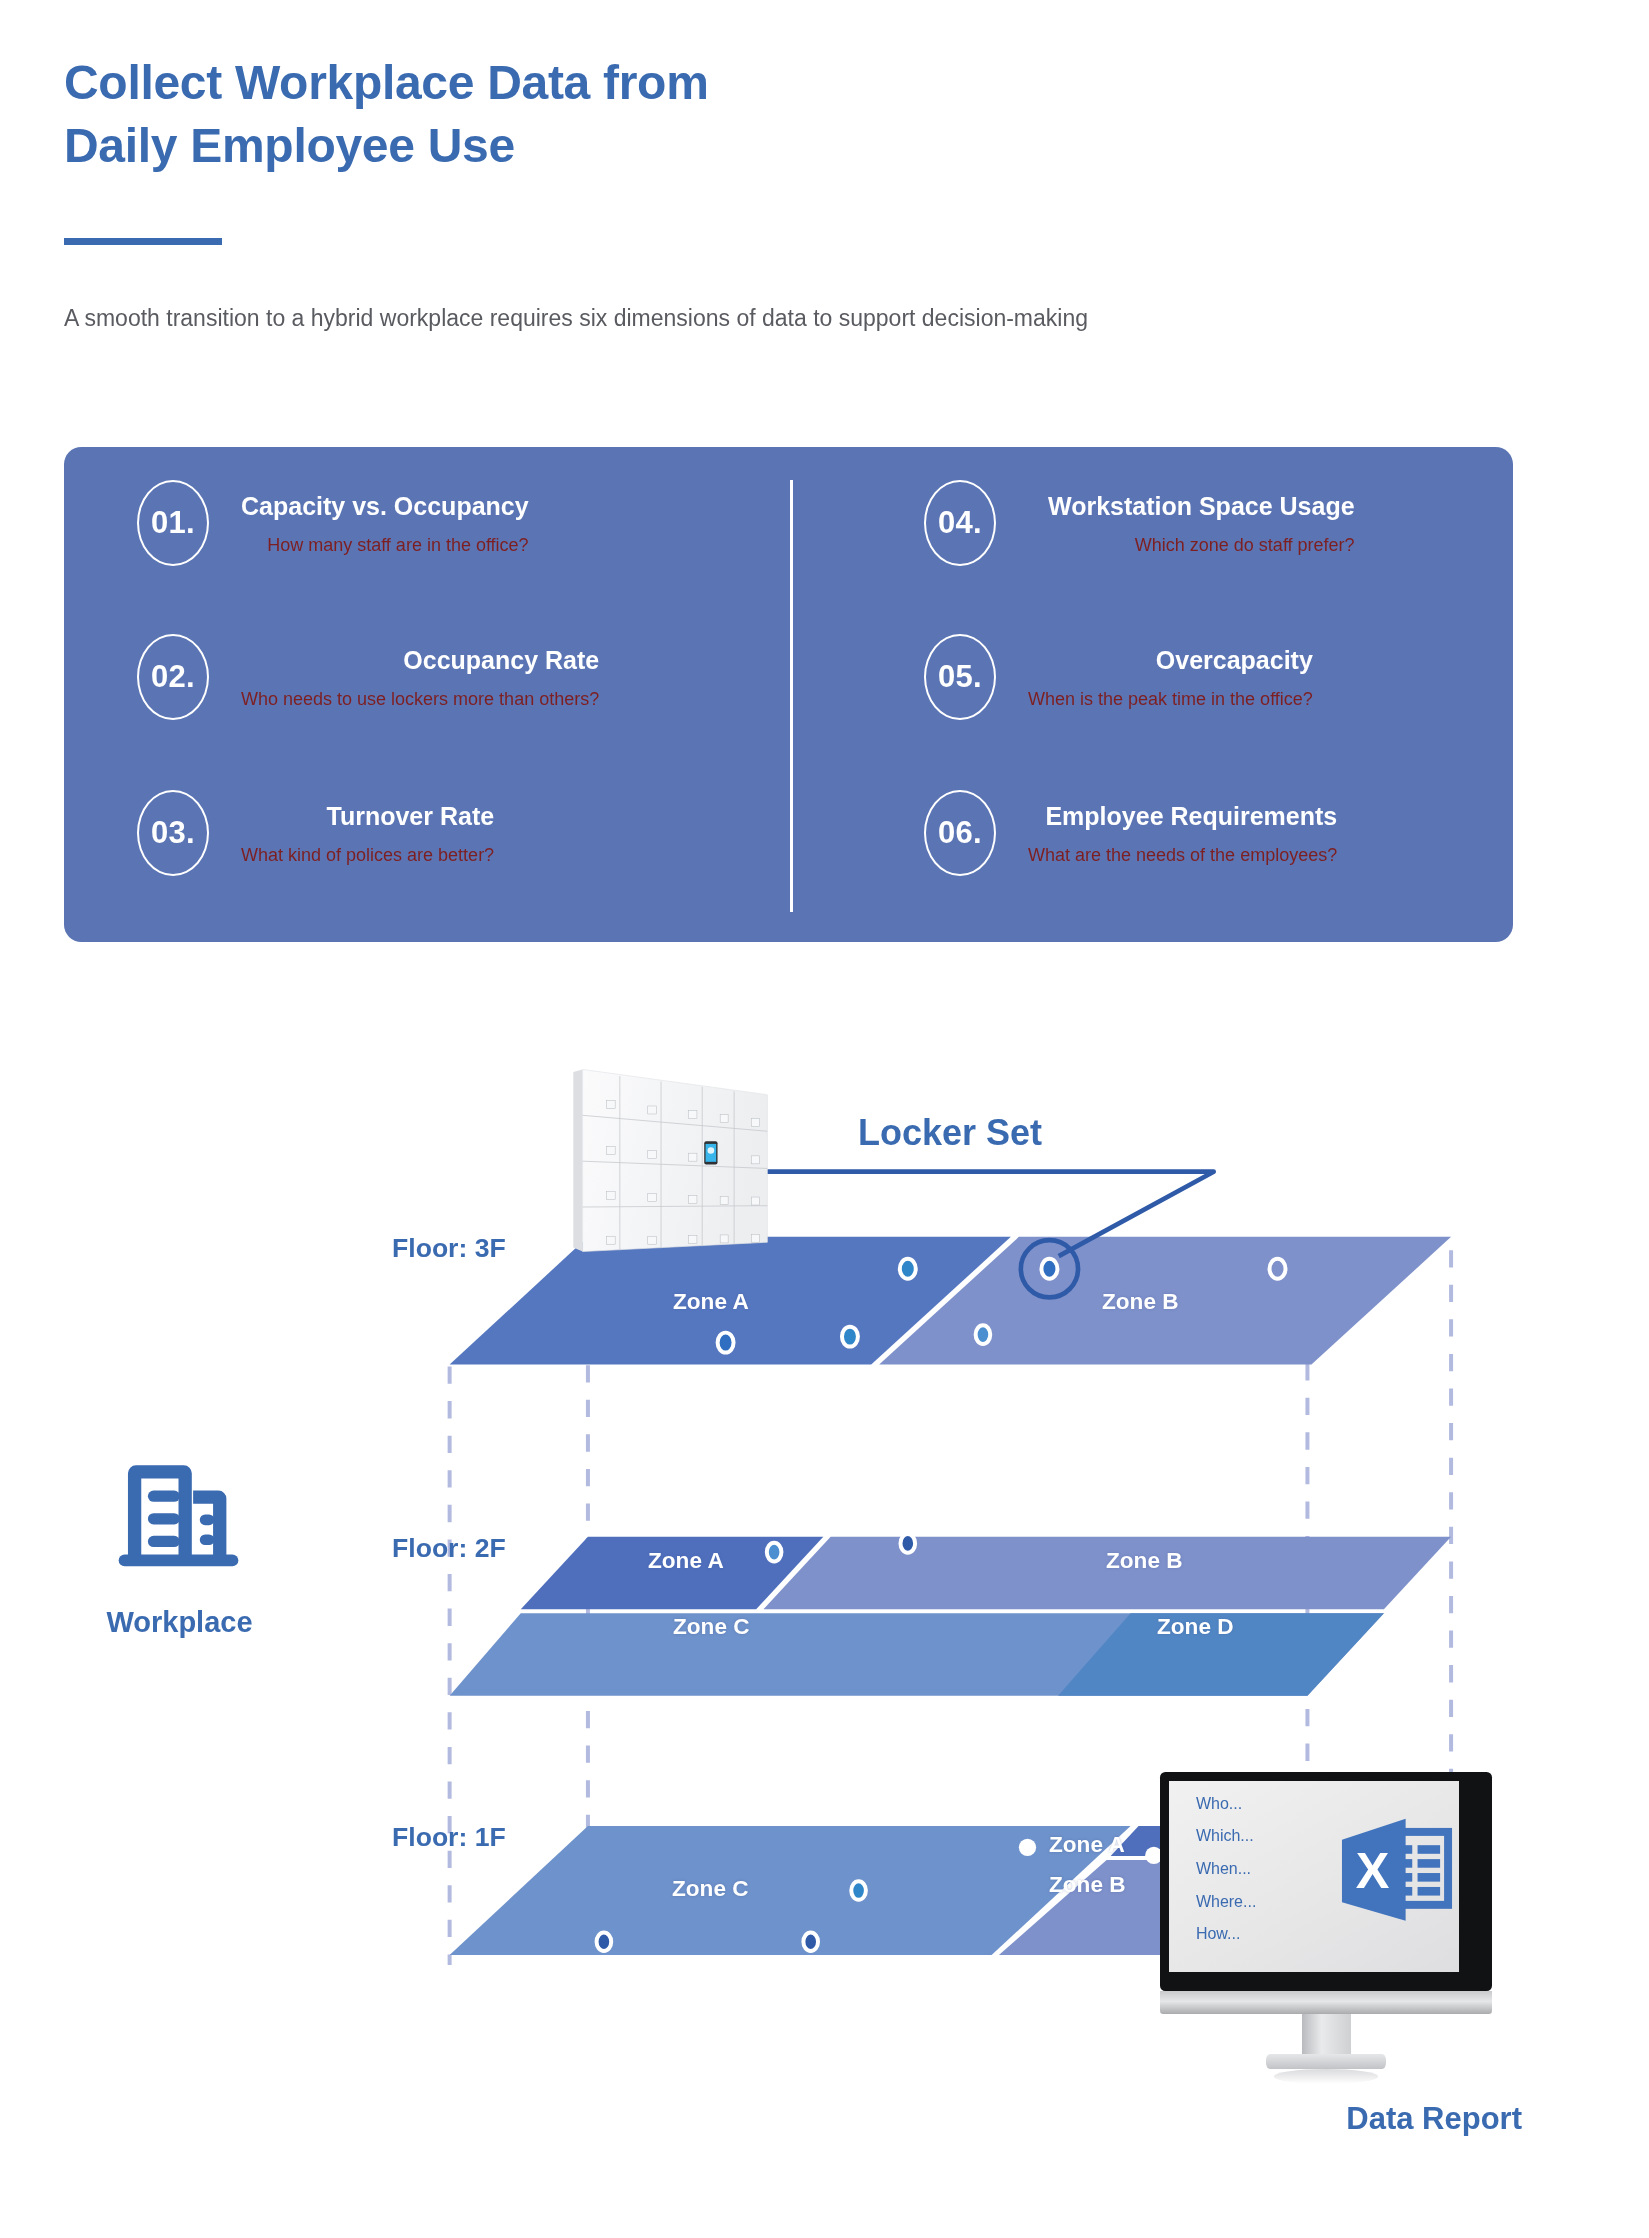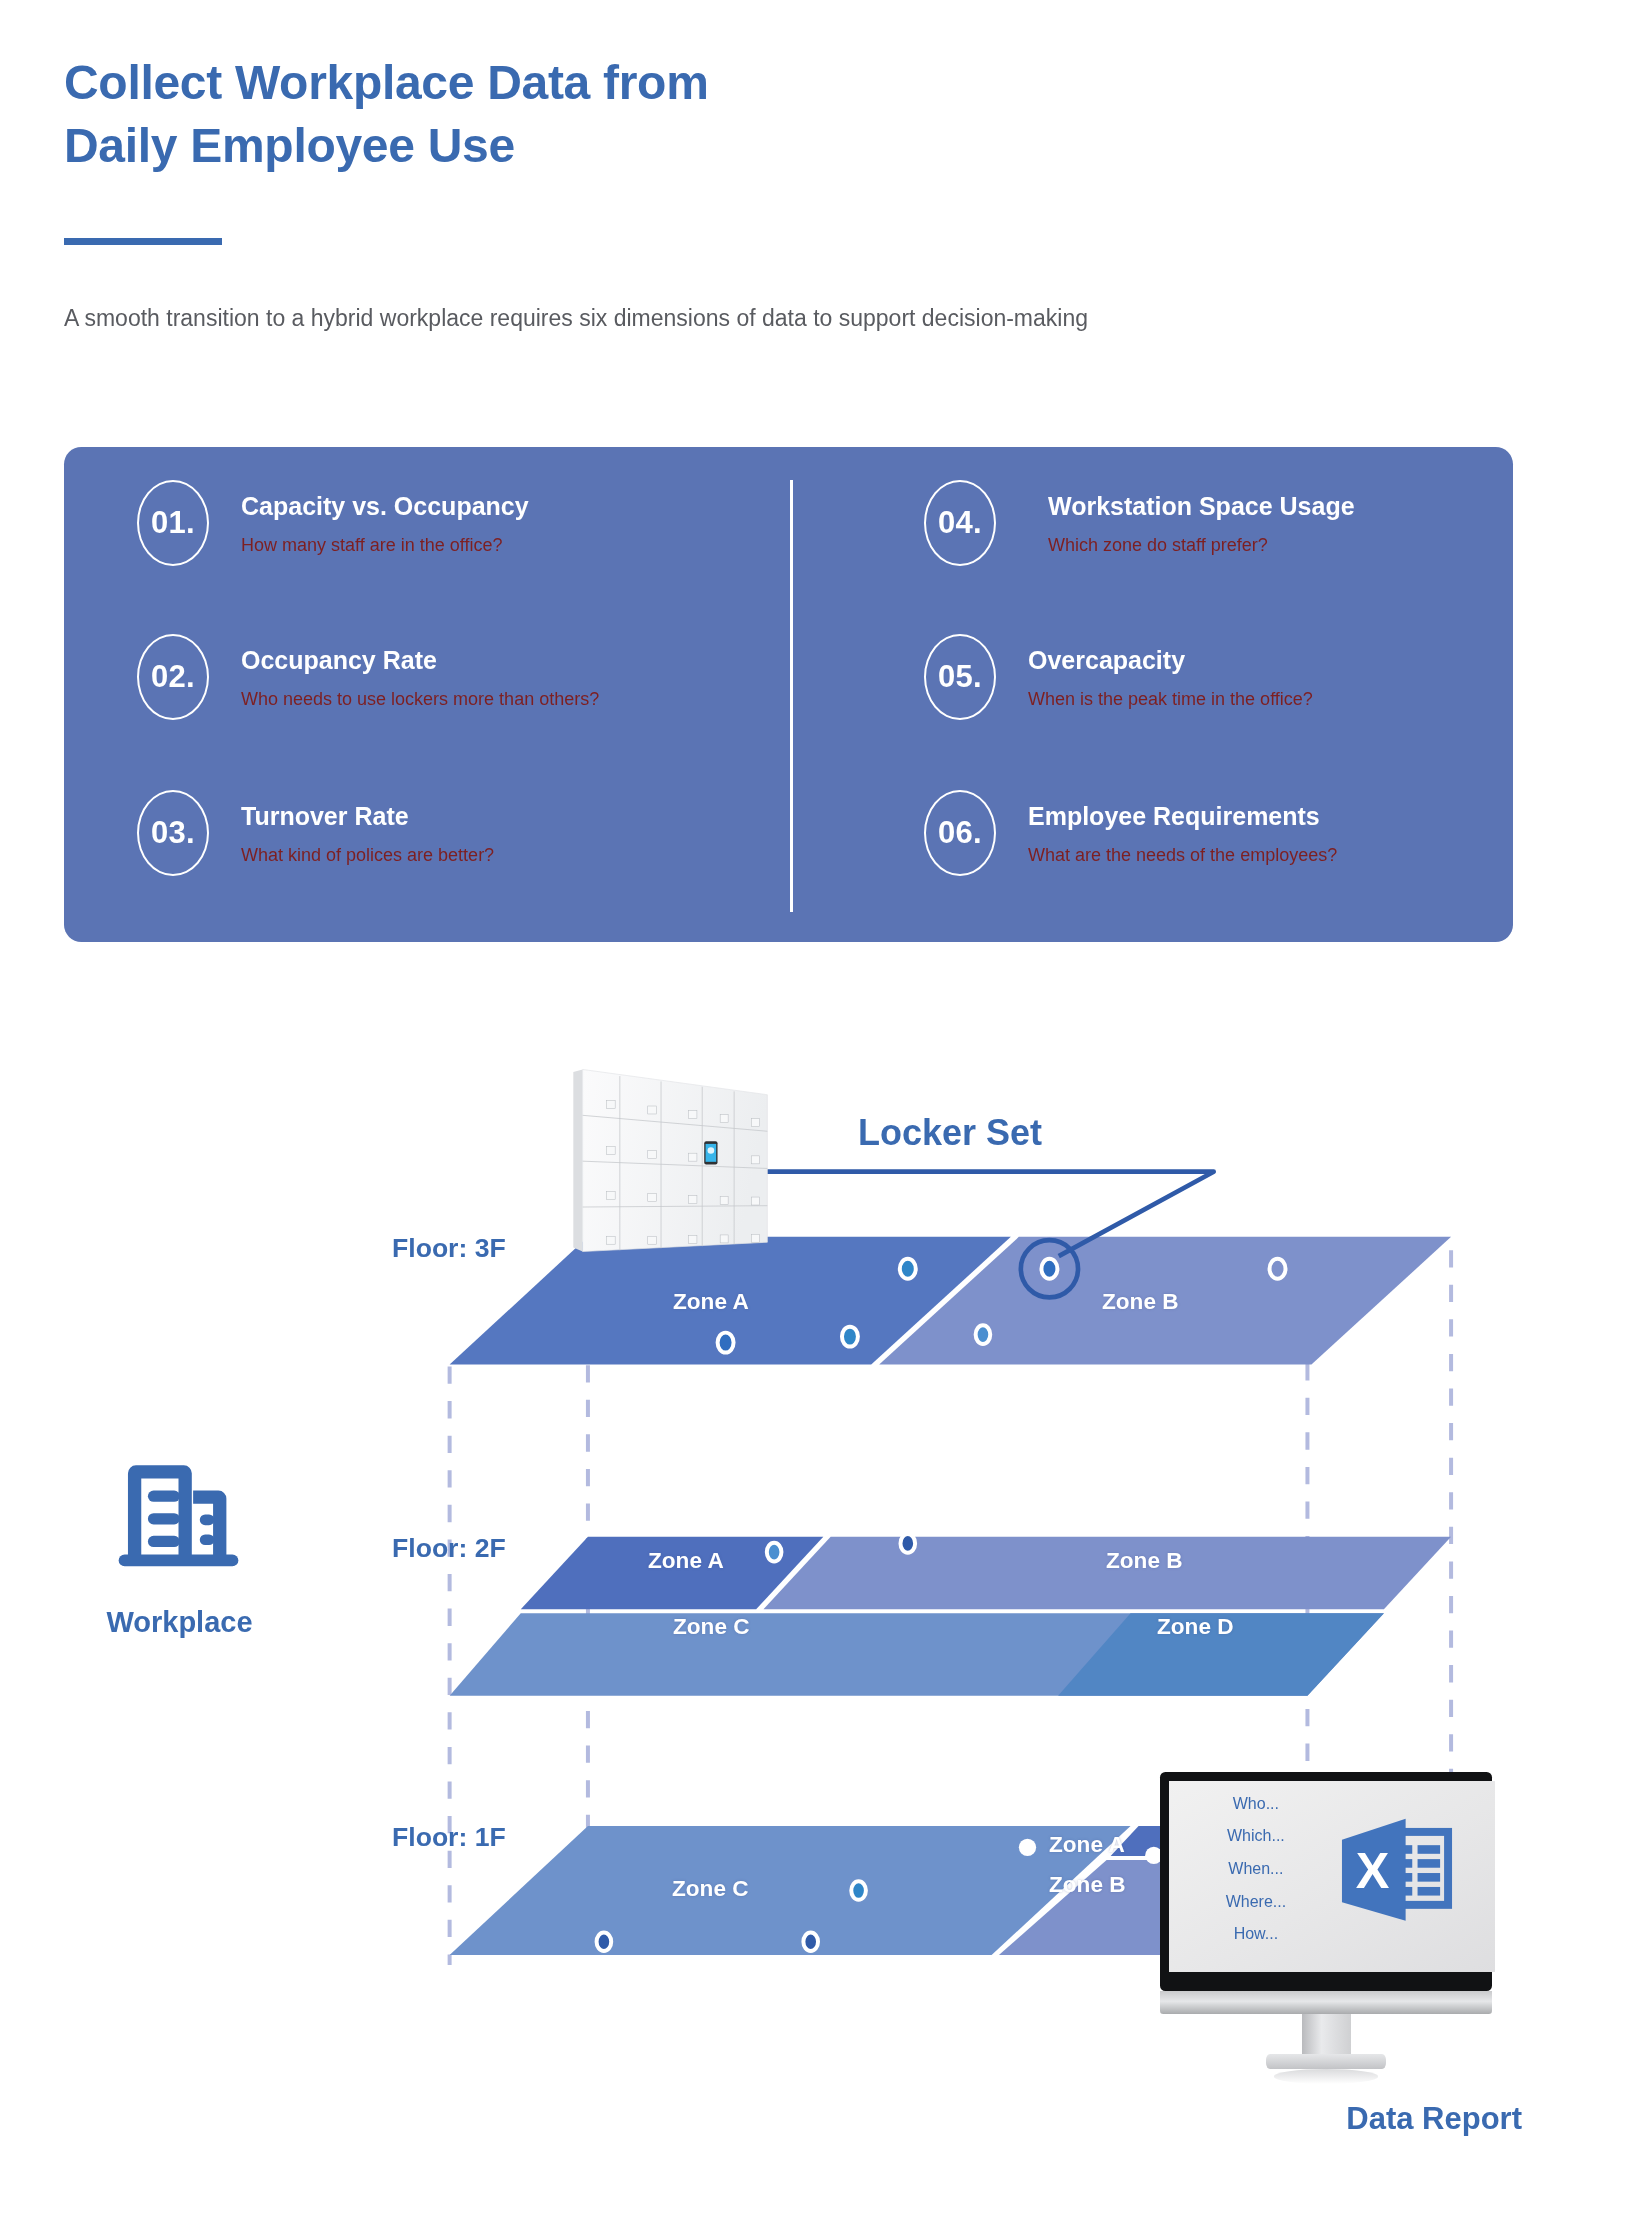--- a/index.html
+++ b/index.html
@@ -35,21 +35,21 @@
   #col-right{left:851px;}
   .item{position:absolute;display:flex;align-items:flex-start;}
   .item-badge{
     width:72px;height:86px;border:2.7px solid #ffffff;border-radius:50%;
     display:flex;align-items:center;justify-content:center;flex:0 0 auto;
     box-sizing:border-box;
   }
   .item-badge span{
     color:#ffffff;font-size:31px;font-weight:600;letter-spacing:0.3px;
   }
-  .item-text{margin-left:32px;padding-top:13.3px;}
+  .item-text{margin-left:32px;padding-top:13.3px;text-align:right;}
   .item-title{
     color:#ffffff;font-size:25px;font-weight:bold;line-height:1.1;
     white-space:nowrap;
   }
   .item-sub{
     color:#7f1d1d;font-size:18px;line-height:1.2;margin-top:14.6px;
     white-space:nowrap;opacity:.97;
   }
   #scene-svg{position:absolute;left:0;top:0;}
   .floor-label{
@@ -74,23 +74,22 @@
     font-size:31px;font-weight:bold;color:#3A6AB0;
   }
   #building-icon{position:absolute;left:112px;top:1448px;}
   
   #monitor{position:absolute;left:1160px;top:1772px;width:332px;height:286px;}
   #monitor-bezel{
     position:absolute;left:0;top:0;width:332px;height:219px;
     background:#111214;border-radius:5.3px;
   }
   #monitor-screen{
-    position:absolute;left:9.3px;top:9.3px;width:326px;height:191px;
+    position:absolute;left:9.3px;top:9.3px;width:290px;height:191px;
     background:linear-gradient(150deg,#f1f1f1 0%,#e7e7e8 55%,#dedee0 100%);
-    text-align:center;
   }
   #monitor-questions{
     position:absolute;left:26.6px;top:14.6px;width:120px;
   }
   .q-line{
     font-size:16px;color:#3A6AB0;line-height:1.0;margin-bottom:16.6px;
     white-space:nowrap;
   }
   #excel-icon{position:absolute;left:165px;top:35px;}
   #monitor-neck{

